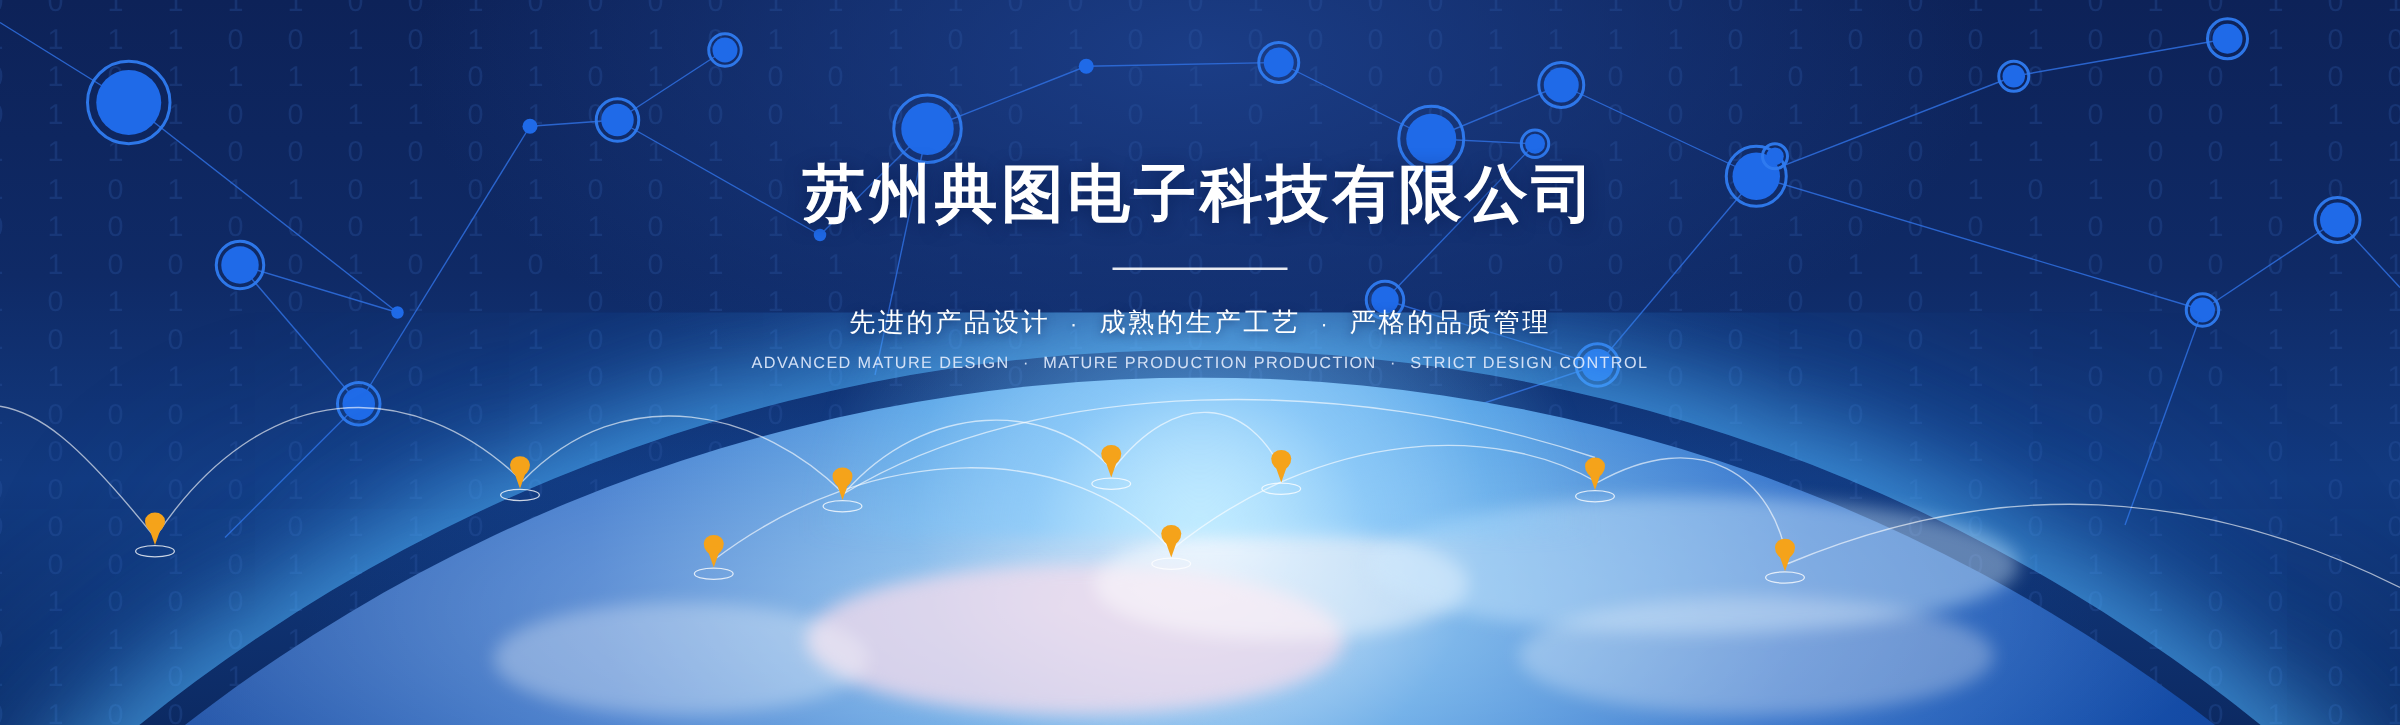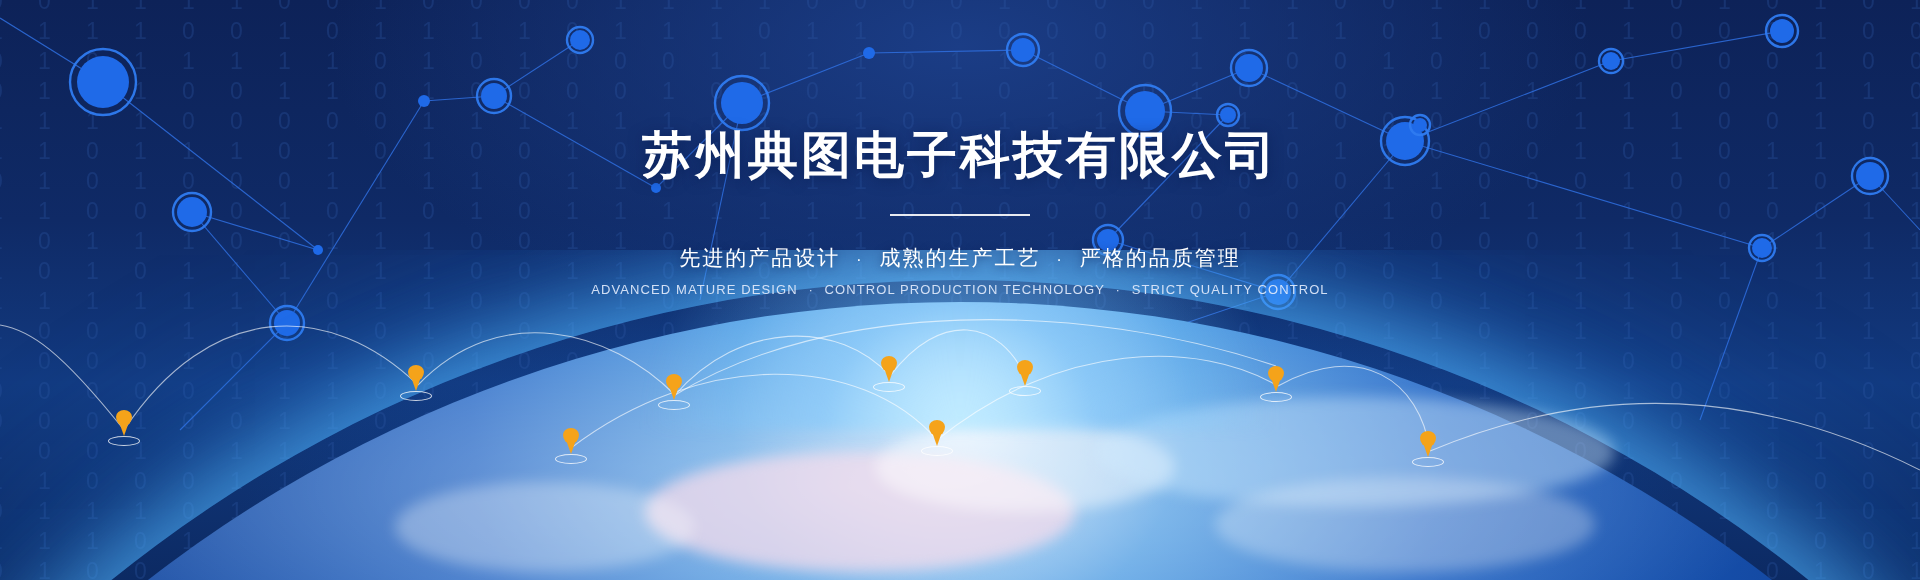--- a/index.html
+++ b/index.html
@@ -1160,23 +1160,23 @@
     <div class="sub-cn">
       <span>先进的产品设计</span>
       <span class="dot">·</span>
       <span>成熟的生产工艺</span>
       <span class="dot">·</span>
       <span>严格的品质管理</span>
     </div>
     <div class="sub-en">
       <span>ADVANCED MATURE DESIGN</span>
       <span class="dot">·</span>
-      <span>CONTROL PRODUCTION TECHNOLOGY</span>
+      <span>MATURE PRODUCTION PRODUCTION</span>
       <span class="dot">·</span>
-      <span>STRICT QUALITY CONTROL</span>
+      <span>STRICT DESIGN CONTROL</span>
     </div>
   </div>
 
   <div class="earth-wrap">
     <div class="earth-glow"></div>
     <div class="earth">
       <div class="landmass" style="left:1010px; top:150px; width:430px; height:120px; background:rgba(246,220,235,.72);"></div>
       <div class="landmass" style="left:1240px; top:120px; width:300px; height:90px; background:rgba(255,255,255,.45);"></div>
       <div class="landmass" style="left:1460px; top:95px; width:520px; height:110px; background:rgba(210,235,255,.42);"></div>
       <div class="landmass" style="left:760px; top:180px; width:300px; height:90px; background:rgba(255,255,255,.30);"></div>

